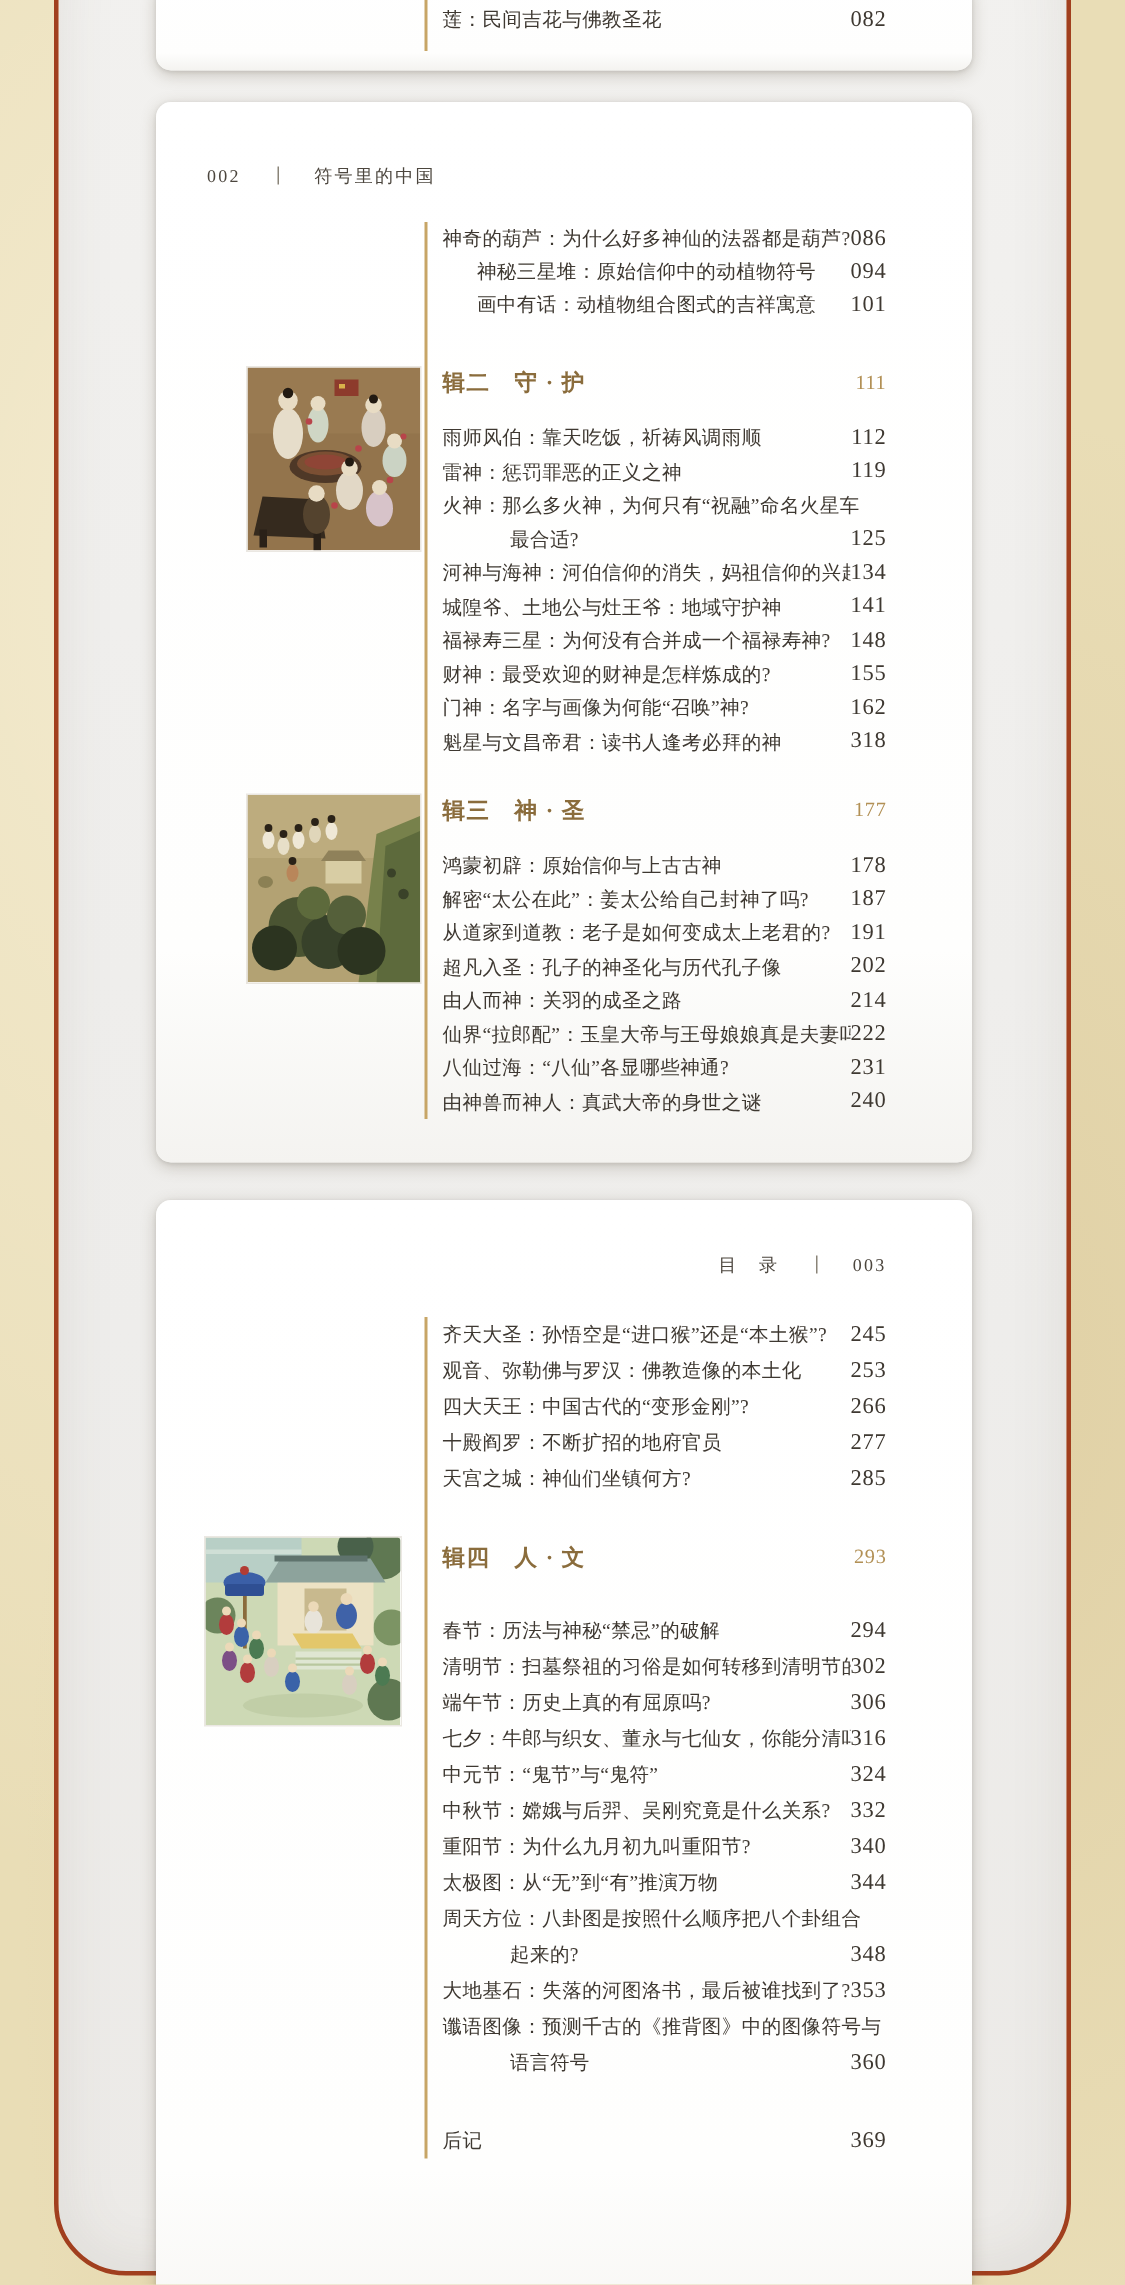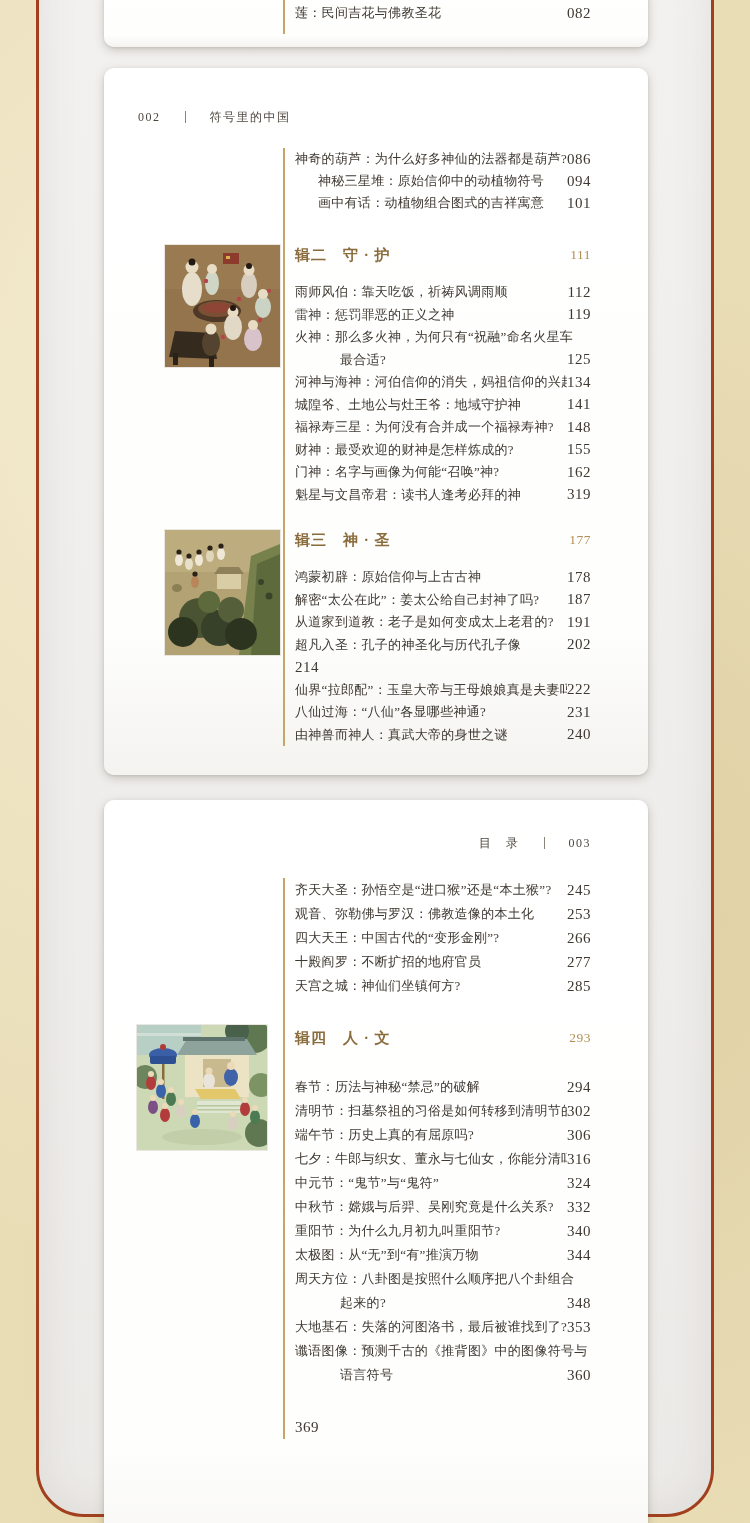--- a/index.html
+++ b/index.html
@@ -173,21 +173,21 @@
         <div class="row">
           <span class="t">财神：最受欢迎的财神是怎样炼成的?</span>
           <span class="n">155</span>
         </div>
         <div class="row">
           <span class="t">门神：名字与画像为何能“召唤”神?</span>
           <span class="n">162</span>
         </div>
         <div class="row">
           <span class="t">魁星与文昌帝君：读书人逢考必拜的神</span>
-          <span class="n">319</span>
+          <span class="n">318</span>
         </div>
       </div>
 
     <div class="thumb" style="left:61px;top:462px;width:115px;height:125px;">
       <svg width="115" height="125" viewBox="0 0 115 125" xmlns="http://www.w3.org/2000/svg">
         <rect width="115" height="125" fill="#b3a273"></rect>
         <rect width="115" height="42" fill="#c2b183" opacity="0.7"></rect>
         <polygon points="86,26 115,14 115,125 74,125" fill="#77814b"></polygon>
         <polygon points="92,34 115,24 115,125 86,125" fill="#5d6a3c"></polygon>
         <circle cx="34" cy="88" r="20" fill="#4a5432"></circle>
@@ -232,20 +232,21 @@
         </div>
         <div class="row">
           <span class="t">从道家到道教：老子是如何变成太上老君的?</span>
           <span class="n">191</span>
         </div>
         <div class="row">
           <span class="t">超凡入圣：孔子的神圣化与历代孔子像</span>
           <span class="n">202</span>
         </div>
         <div class="row">
+          <span class="t">由人而神：关羽的成圣之路</span>
           <span class="n">214</span>
         </div>
         <div class="row">
           <span class="t">仙界“拉郎配”：玉皇大帝与王母娘娘真是夫妻吗?</span>
           <span class="n">222</span>
         </div>
         <div class="row">
           <span class="t">八仙过海：“八仙”各显哪些神通?</span>
           <span class="n">231</span>
         </div>
@@ -393,17 +394,18 @@
           <span class="n"></span>
         </div>
         <div class="row indent">
           <span class="t">语言符号</span>
           <span class="n">360</span>
         </div>
       </div>
 
     <div class="tocblock" style="top:615px;--rh:24px;">
         <div class="row">
+          <span class="t">后记</span>
           <span class="n">369</span>
         </div>
       </div>
   </div>
 </div>
 
 </body></html>

